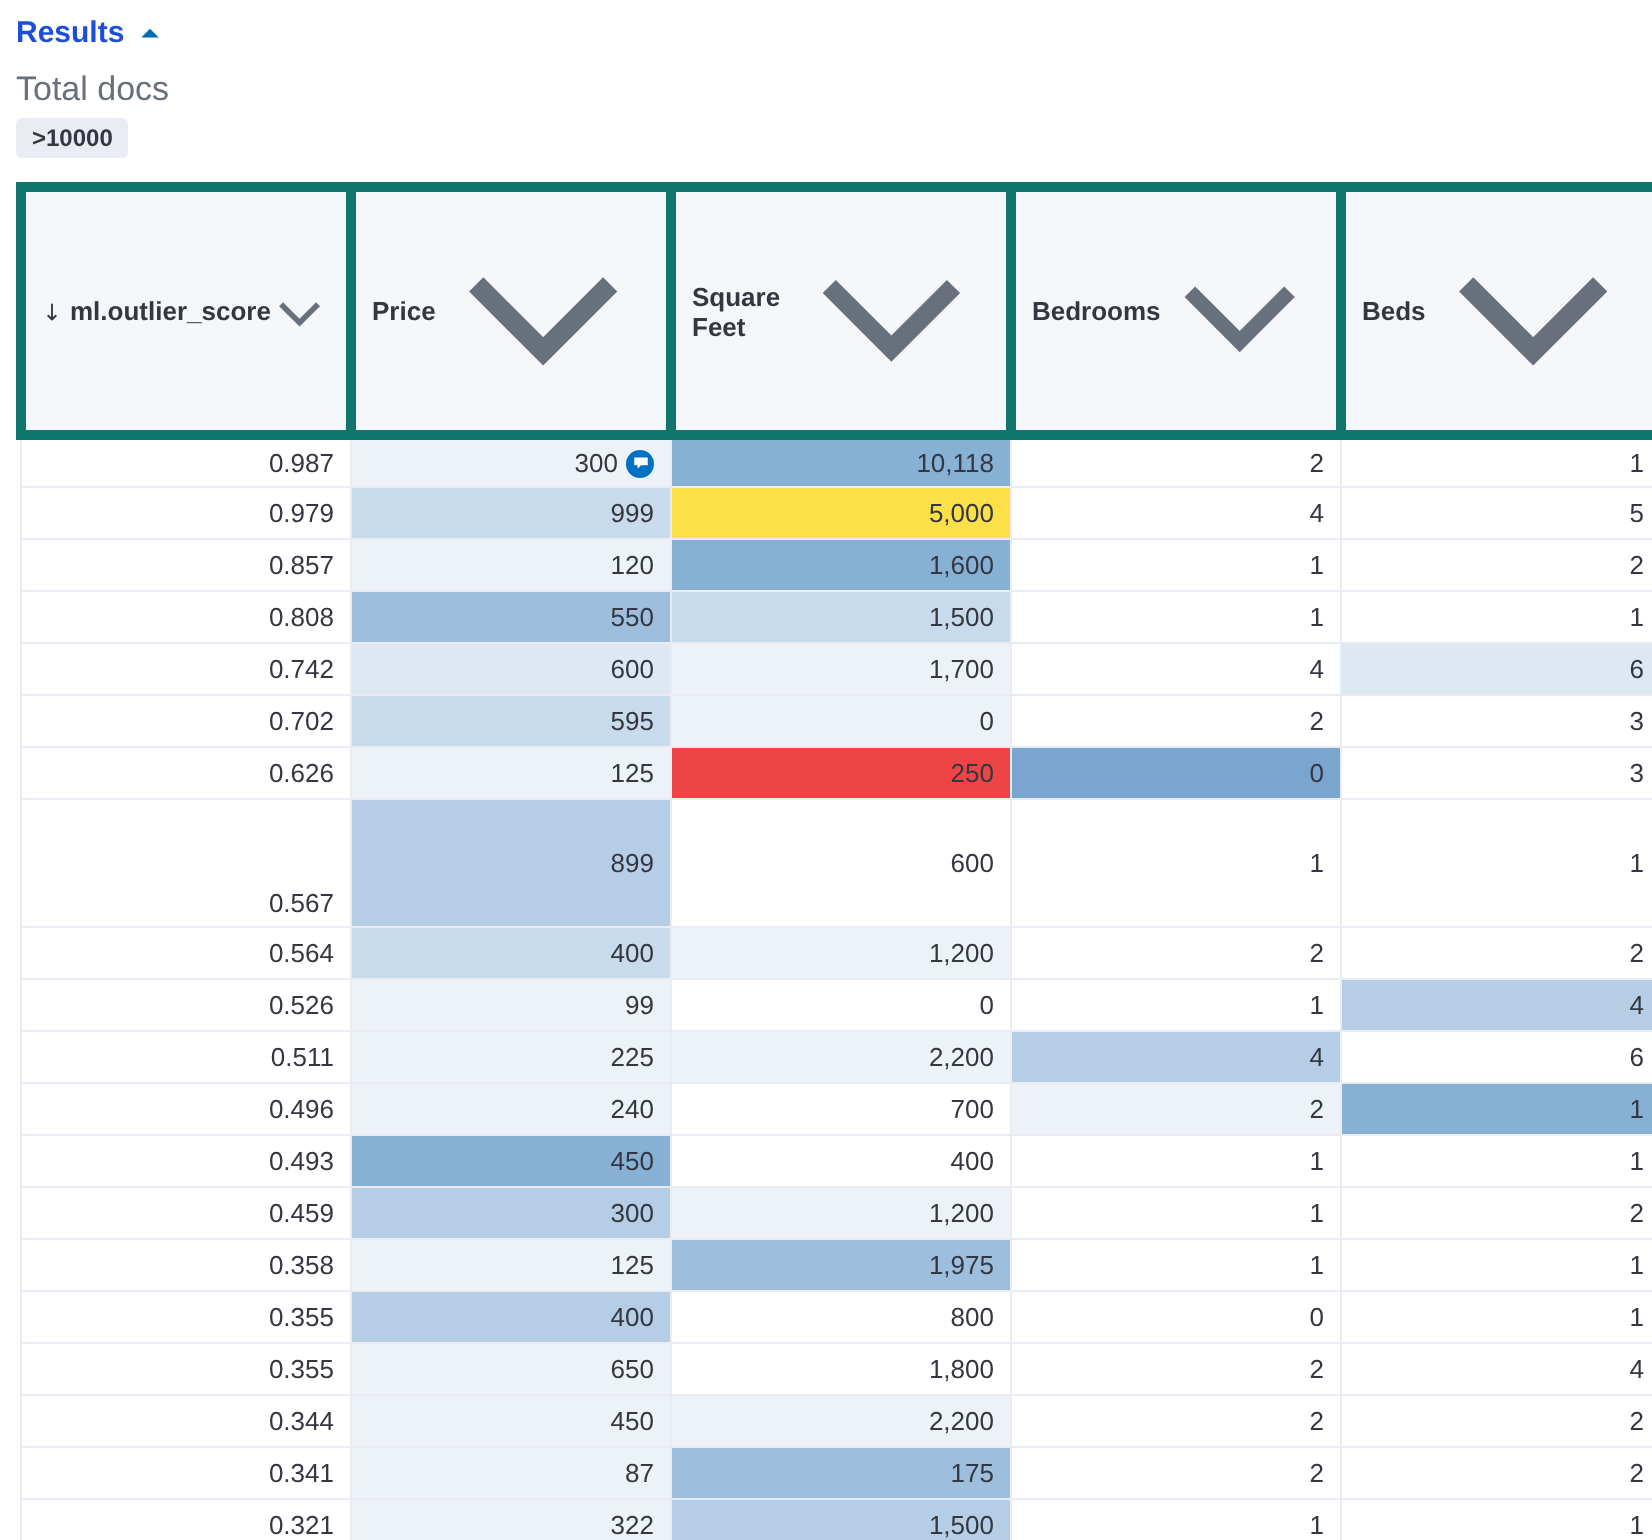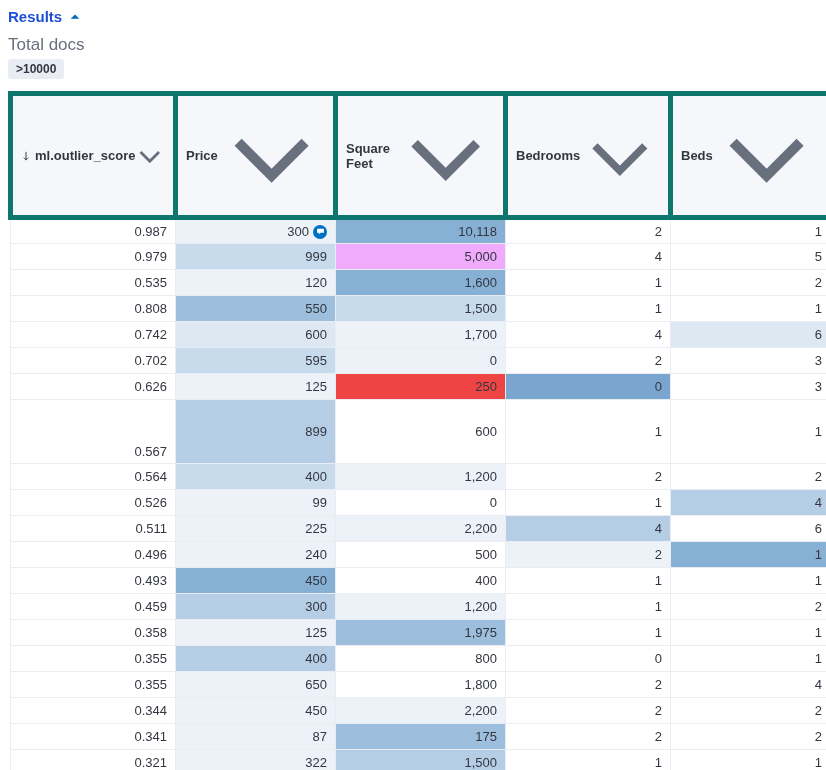--- a/index.html
+++ b/index.html
@@ -158,39 +158,39 @@
             <div class="cell-inner" style="background: transparent;">
               <span>0.979</span>
             </div>
           </td>
           <td>
             <div class="cell-inner" style="background: rgb(200, 219, 236);">
               <span>999</span>
             </div>
           </td>
           <td>
-            <div class="cell-inner" style="background: #f0abfc; padding-left: 33px;">
+            <div class="cell-inner" style="background: #fde047; padding-left: 33px;">
               <span>5,000</span>
             </div>
           </td>
           <td>
             <div class="cell-inner" style="background: transparent;">
               <span>4</span>
             </div>
           </td>
           <td>
             <div class="cell-inner" style="background: transparent;">
               <span>5</span>
             </div>
           </td>
         </tr>
         <tr>
           <td>
             <div class="cell-inner" style="background: transparent;">
-              <span>0.535</span>
+              <span>0.857</span>
             </div>
           </td>
           <td>
             <div class="cell-inner" style="background: rgb(237, 242, 248);">
               <span>120</span>
             </div>
           </td>
           <td>
             <div class="cell-inner" style="background: rgb(134, 177, 213);">
               <span>1,600</span>
@@ -429,21 +429,21 @@
               <span>0.496</span>
             </div>
           </td>
           <td>
             <div class="cell-inner" style="background: rgb(237, 242, 248);">
               <span>240</span>
             </div>
           </td>
           <td>
             <div class="cell-inner" style="background: transparent;">
-              <span>500</span>
+              <span>700</span>
             </div>
           </td>
           <td>
             <div class="cell-inner" style="background: rgb(237, 242, 248);">
               <span>2</span>
             </div>
           </td>
           <td>
             <div class="cell-inner" style="background: rgb(134, 177, 213);">
               <span>1</span>

